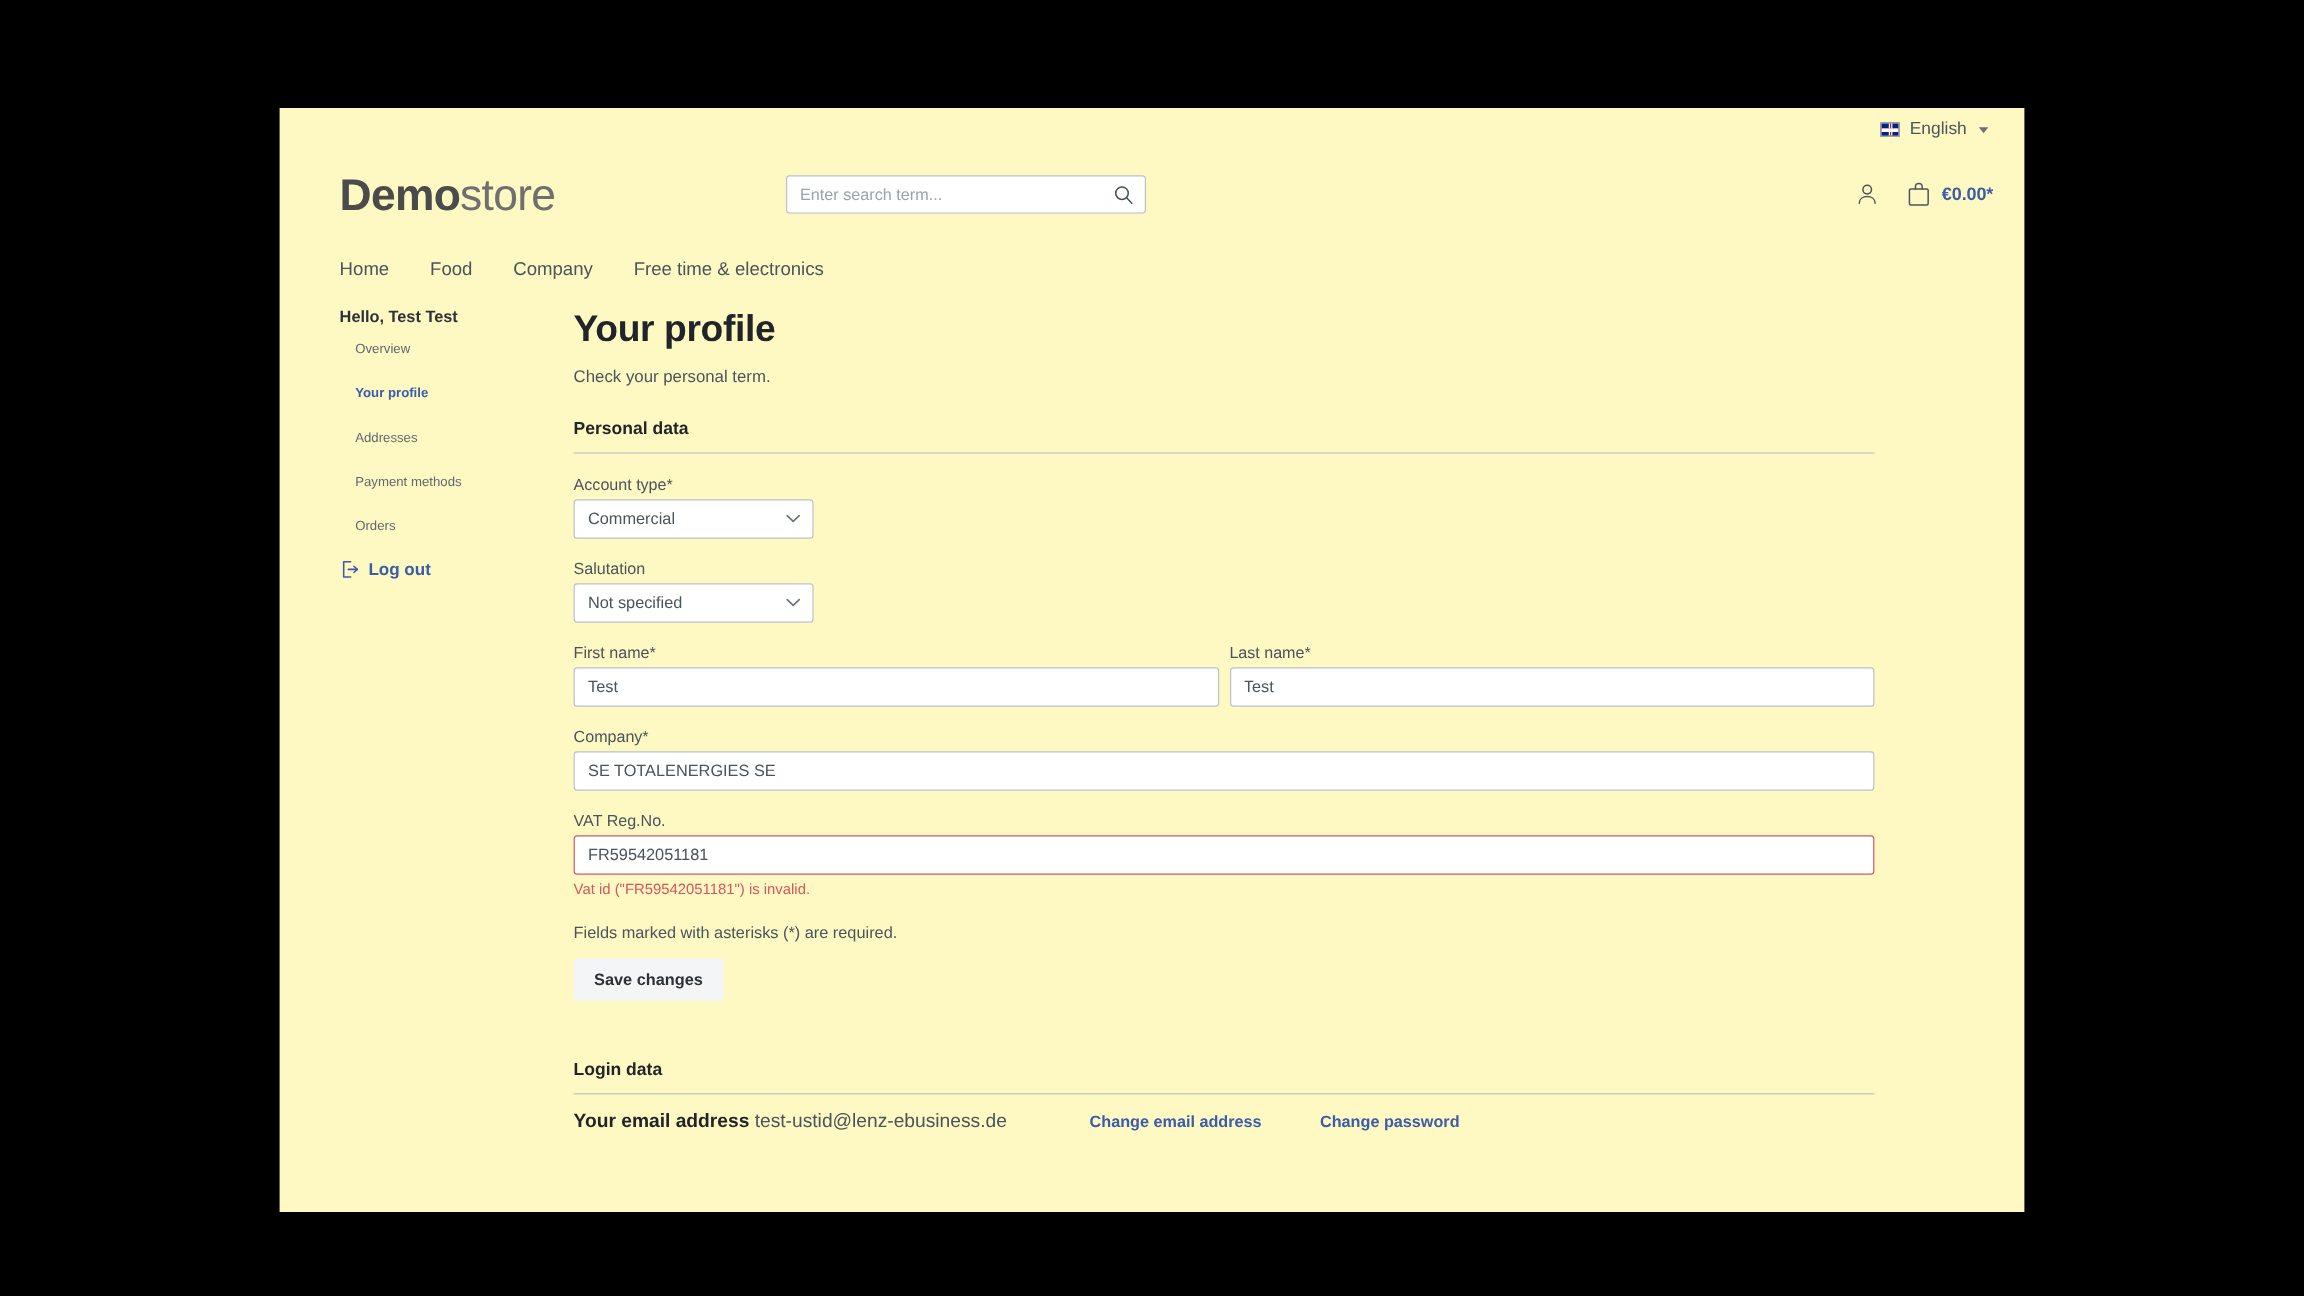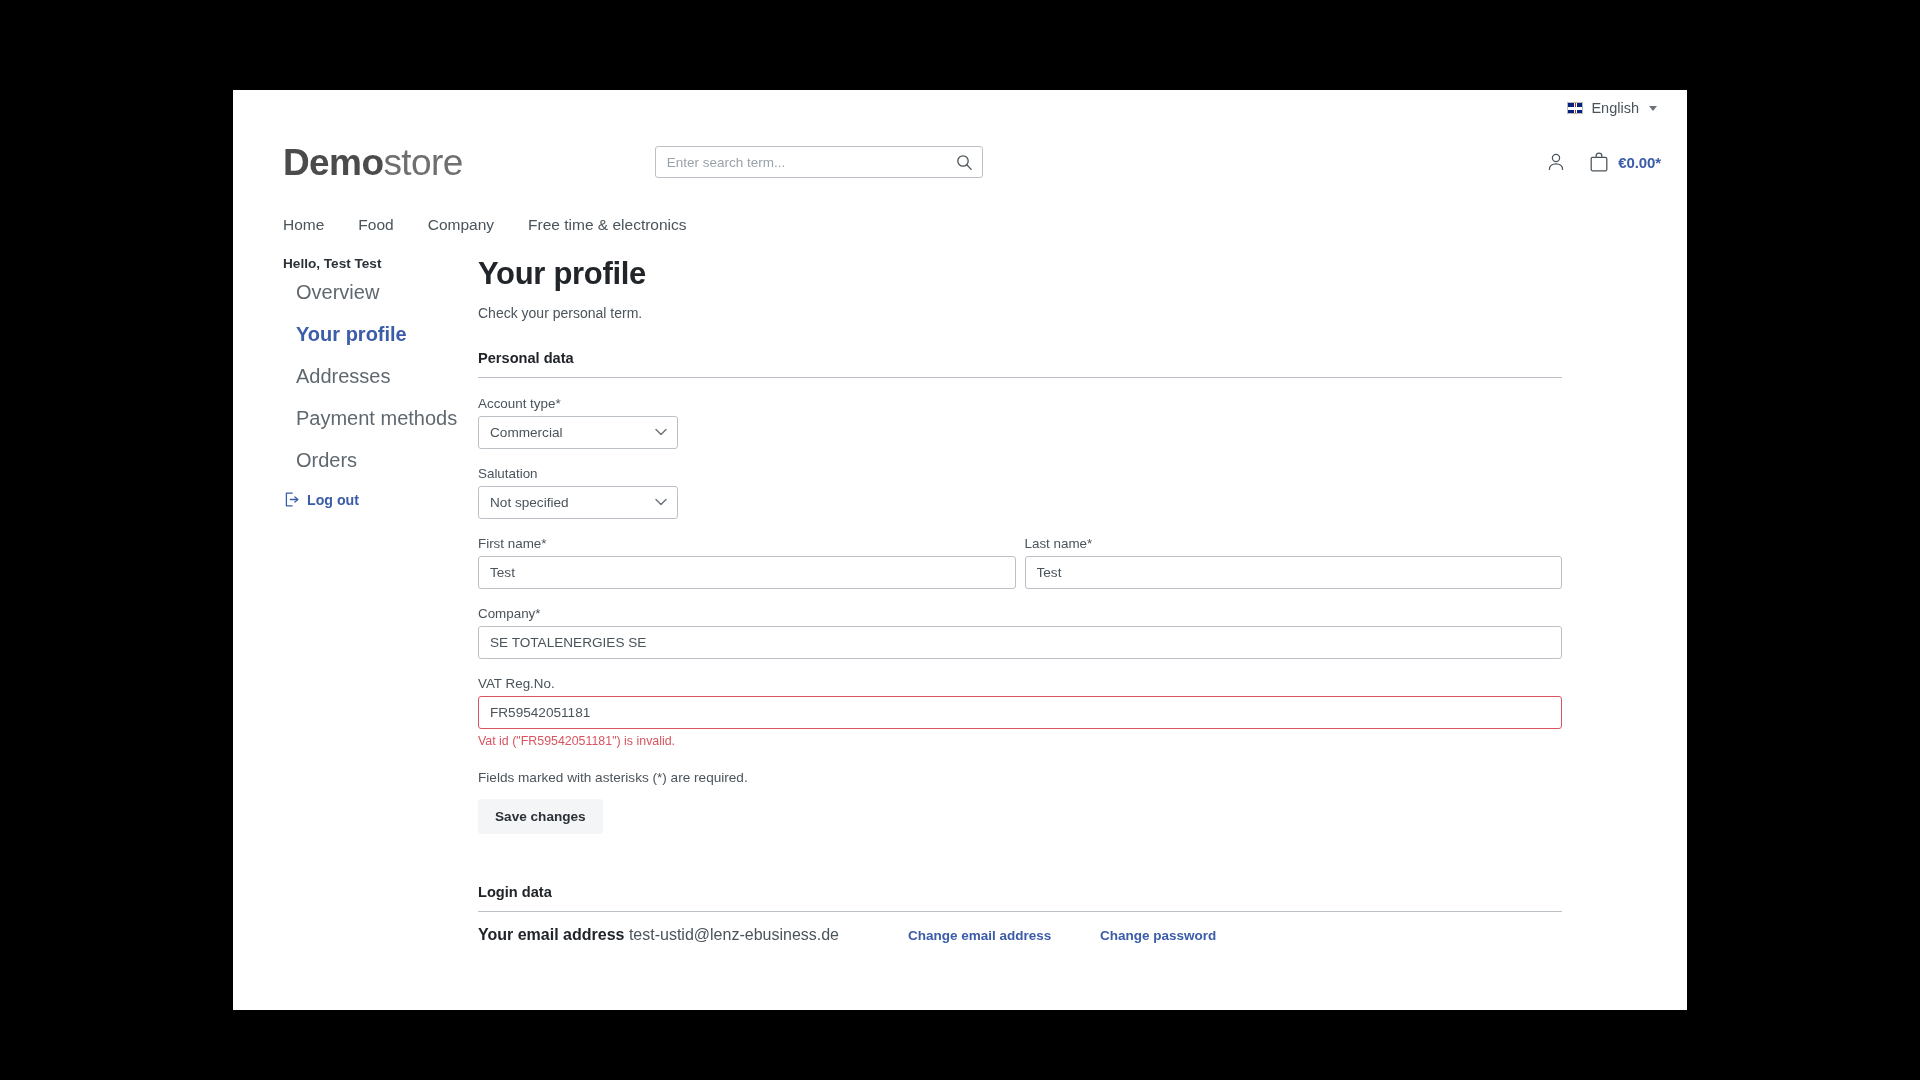--- a/index.html
+++ b/index.html
@@ -12,21 +12,21 @@
     overflow: hidden;
   }
 
   
   .viewport {
     position: absolute;
     left: 233px;
     top: 90px;
     width: 1454px;
     height: 920px;
-    background: #ffffff;
+    background: #fef9c3;
     overflow: hidden;
   }
 
   .page-inner {
     position: relative;
     width: 100%;
     height: 100%;
   }
 
   
@@ -113,21 +113,21 @@
     letter-spacing: -0.6px;
     white-space: nowrap;
     cursor: pointer;
   }
   .logo .logo-strong { font-weight: 700; color: #4b4b4b; }
   .logo .logo-light  { font-weight: 400; color: #6f6f6f; }
 
   .search-wrap {
     margin-left: 192px;
     position: relative;
-    width: 328px;
+    width: 300px;
   }
   .search-input {
     width: 100%;
     height: 32px;
     border: 1px solid #bcc1c7;
     border-radius: 3px;
     padding: 0 36px 0 11px;
     font-size: 13.5px;
     font-family: "Liberation Sans", sans-serif;
     color: #4a545b;
@@ -214,21 +214,21 @@
     margin: 0 0 10px 0;
     white-space: nowrap;
   }
   .side-list {
     list-style: none;
     margin: 0 0 0 0;
     padding: 0 0 0 13px;
   }
   .side-list li { margin: 0 0 19px 0; }
   .side-list a {
-    font-size: 20px;
+    font-size: 11px;
     color: #60686f;
     text-decoration: none;
     cursor: pointer;
   }
   .side-list a.active {
     color: #3b5ca8;
     font-weight: 700;
   }
   .logout-row {
     display: flex;

